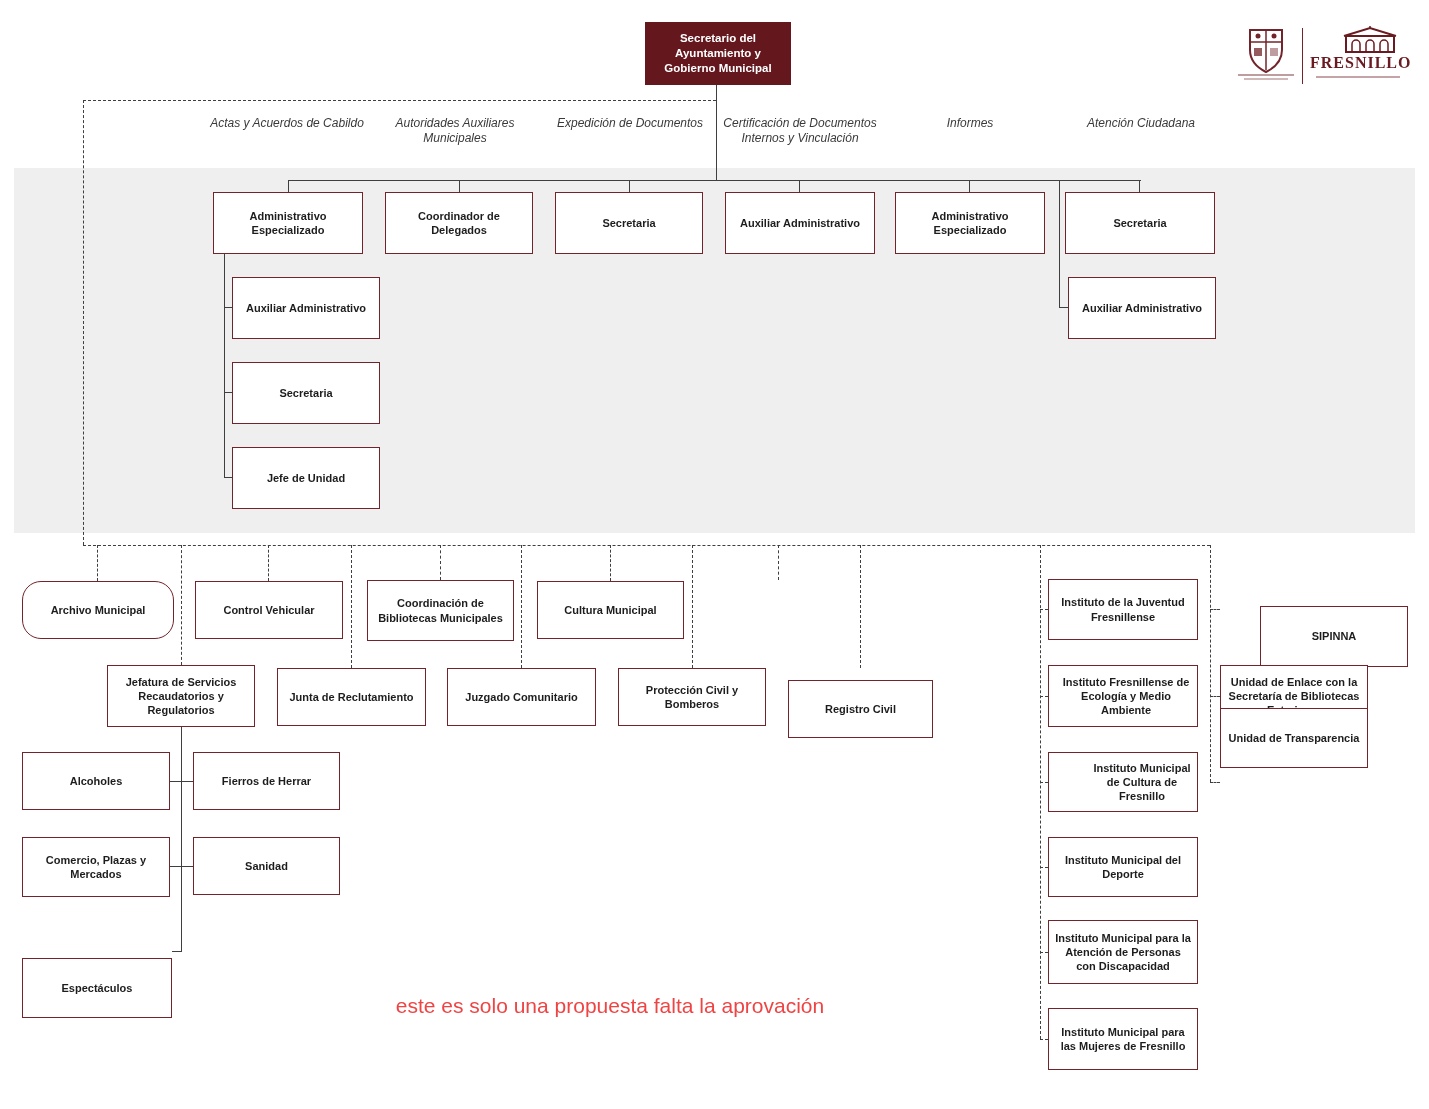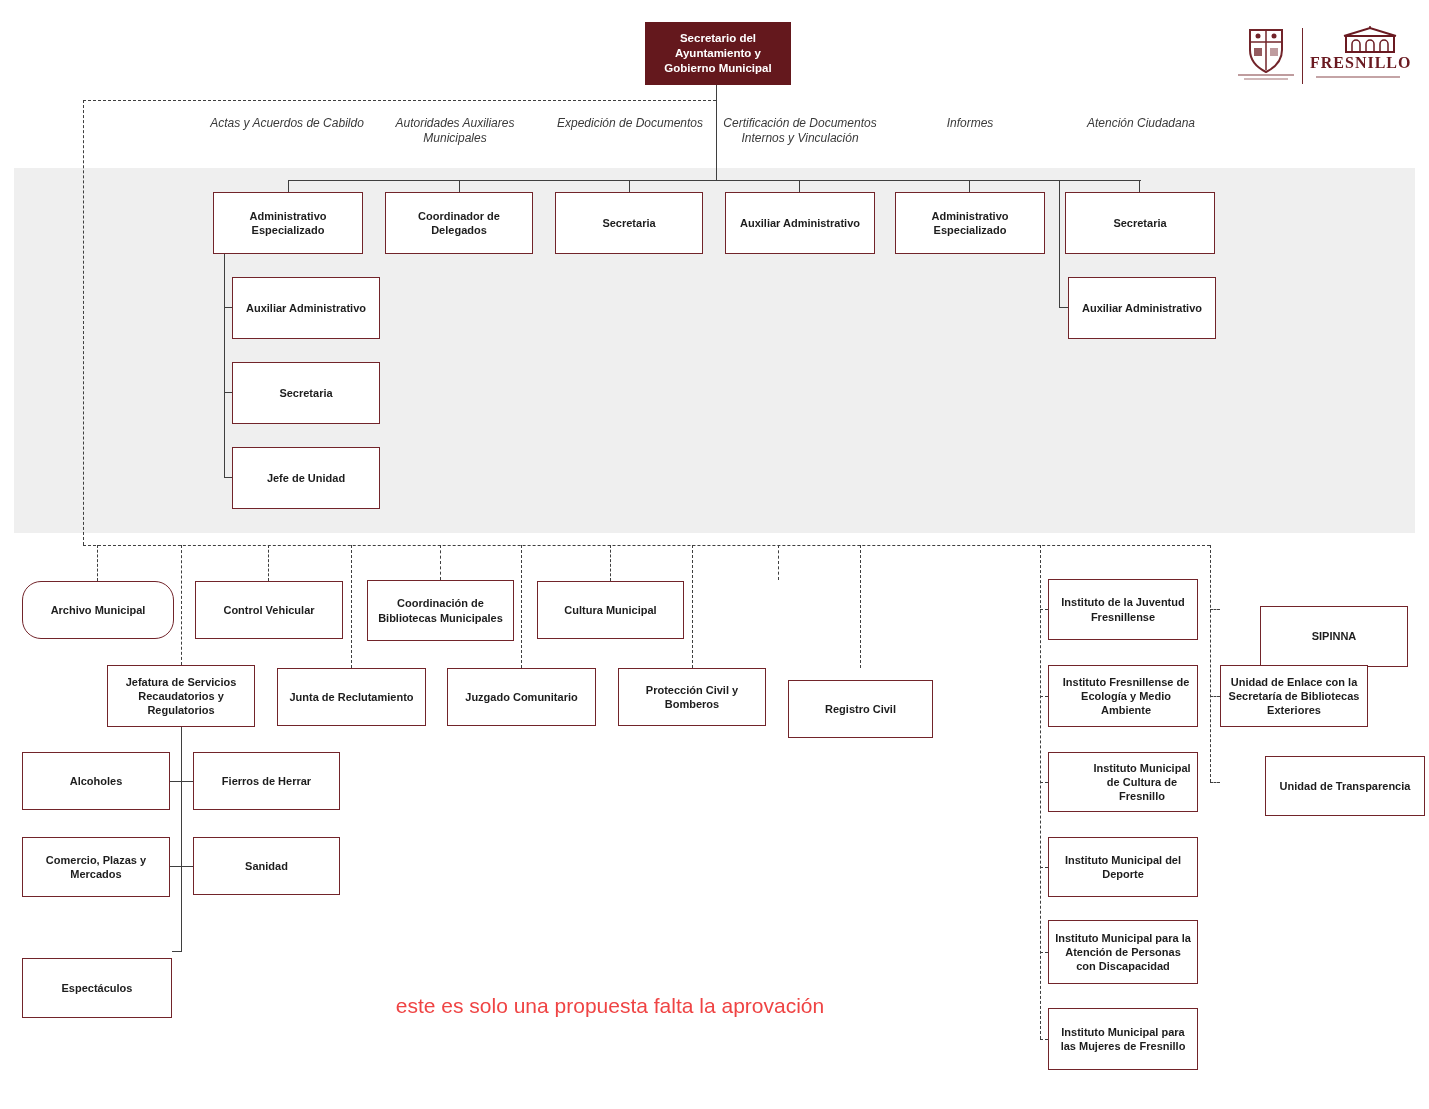--- a/index.html
+++ b/index.html
@@ -165,21 +165,21 @@
   <div class="node" style="left:277px;top:668px;width:149px;height:58px;">Junta de Reclutamiento</div>
   <div class="node" style="left:447px;top:668px;width:149px;height:58px;">Juzgado Comunitario</div>
   <div class="node" style="left:618px;top:668px;width:148px;height:58px;">Protección Civil y Bomberos</div>
   <div class="node" style="left:788px;top:668px;width:145px;height:58px;margin-top:12px;">Registro Civil</div>
   <div class="node" style="left:1048px;top:665px;width:150px;height:62px;padding-left:12px;">Instituto Fresnillense de Ecología y Medio Ambiente</div>
   <div class="node" style="left:1220px;top:665px;width:148px;height:62px;">Unidad de Enlace con la Secretaría de Bibliotecas Exteriores</div>
 
   <div class="node" style="left:22px;top:752px;width:148px;height:58px;">Alcoholes</div>
   <div class="node" style="left:193px;top:752px;width:147px;height:58px;">Fierros de Herrar</div>
   <div class="node" style="left:1048px;top:752px;width:150px;height:60px;padding-left:44px;">Instituto Municipal de Cultura de Fresnillo</div>
-  <div class="node" style="left:1220px;top:756px;width:160px;height:60px;margin-left:45px;">Unidad de Transparencia</div>
+  <div class="node" style="left:1220px;top:708px;width:148px;height:60px;">Unidad de Transparencia</div>
 
   <div class="node" style="left:22px;top:837px;width:148px;height:60px;">Comercio, Plazas y Mercados</div>
   <div class="node" style="left:193px;top:837px;width:147px;height:58px;">Sanidad</div>
   <div class="node" style="left:1048px;top:837px;width:150px;height:60px;">Instituto Municipal del Deporte</div>
 
   <div class="node" style="left:22px;top:922px;width:150px;height:60px;margin-top:36px;">Espectáculos</div>
   <div class="node" style="left:1048px;top:920px;width:150px;height:64px;">Instituto Municipal para la Atención de Personas con Discapacidad</div>
 
   <div class="node" style="left:1048px;top:1008px;width:150px;height:62px;">Instituto Municipal para las Mujeres de Fresnillo</div>
 

